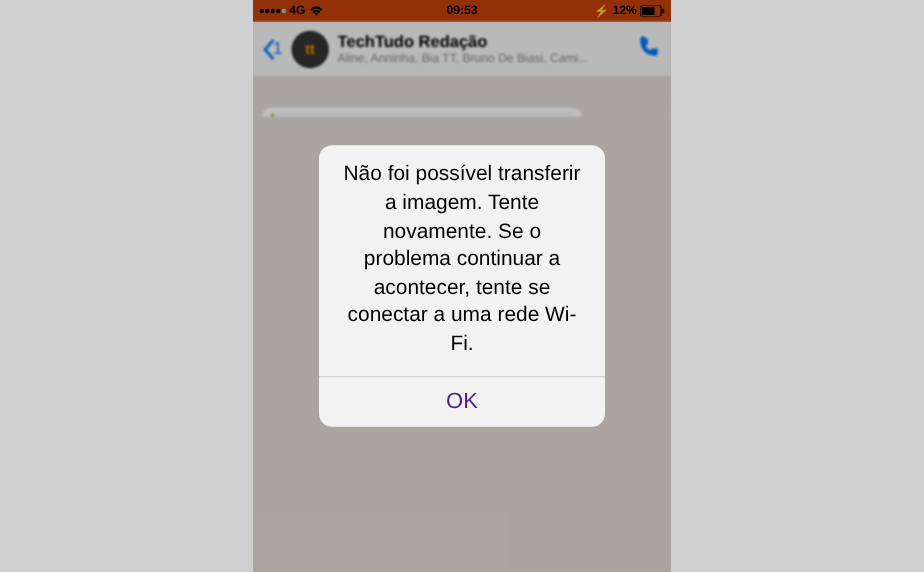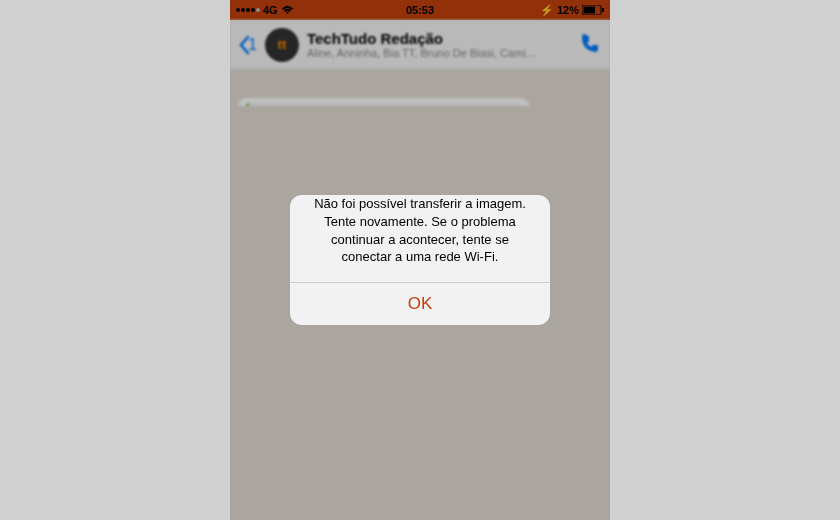--- a/index.html
+++ b/index.html
@@ -17,23 +17,23 @@
     .avatar { width: 34px; height: 34px; border-radius: 50%; background: #333; display: flex; align-items: center; justify-content: center; color: #ff8c00; font-size: 13px; font-weight: bold; }
     .header-text { flex: 1; overflow: hidden; }
     .chat-title { font-size: 15px; font-weight: 600; }
     .chat-sub { font-size: 11px; color: #888; white-space: nowrap; overflow: hidden; text-overflow: ellipsis; }
     .call-btn { color: #007aff; }
     .chat-body { position: absolute; top: 70px; bottom: 0; left: 0; right: 0; background: #e5ddd5; padding: 8px; overflow: hidden; filter: blur(0); }
     .bubble { background: #fff; border-radius: 8px; padding: 5px 8px 4px; margin-bottom: 5px; max-width: 80%; box-shadow: 0 1px 1px rgba(0,0,0,0.1); position: relative; }
     .reply-bar { border-left: 3px solid #8bc34a; background: #f5f5f5; padding: 3px 6px; border-radius: 4px; margin-bottom: 3px; font-size: 11px; }
     .modal-overlay { position: absolute; top: 0; left: 0; right: 0; bottom: 0; background: rgba(0,0,0,0.25); display: flex; align-items: center; justify-content: center; z-index: 10; }
     .alert { width: 260px; background: #f2f2f2; border-radius: 12px; overflow: hidden; }
-    .alert-body { padding: 0 16px 16px; text-align: center; font-size: 13px; font-weight: 500; line-height: 1.35; }
+    .alert-body { padding: 14px 16px 16px; text-align: center; font-size: 19px; font-weight: 500; line-height: 1.35; }
     .alert-buttons { border-top: 1px solid #ccc; }
-    .alert-ok { text-align: center; padding: 11px; color: #c2410c; font-size: 17px; }
+    .alert-ok { text-align: center; padding: 11px; color: #4c1d95; font-size: 20px; }
     .backdrop-blur { filter: blur(1px); }
   </style>
 </head>
 <body>
 
 <div class="phone">
 
   <div class="status-bar">
     <div class="status-left">
       <div class="dots">
@@ -41,21 +41,21 @@
           <div class="dot"></div>
           <div class="dot"></div>
           <div class="dot"></div>
           <div class="dot empty"></div>
       </div>
       <span>4G</span>
       <svg width="13" height="10" viewBox="0 0 13 10">
           <path d="M6.5 9 L5 7.5 Q6.5 6 8 7.5 Z M3 5.5 Q6.5 2 10 5.5 L8.5 7 Q6.5 5 4.5 7 Z M1 3.5 Q6.5 -2 12 3.5 L10.5 5 Q6.5 1 2.5 5 Z" fill="#000"></path>
         </svg>
     </div>
-    <div class="status-center">05:53</div>
+    <div class="status-center">09:53</div>
     <div class="status-right">
       <span>⚡</span>
       <span>12%</span>
       <svg width="22" height="10" viewBox="0 0 22 10">
           <rect x="0" y="0" width="19" height="10" rx="2" fill="none" stroke="#000"></rect>
           <rect x="1.5" y="1.5" width="11.5" height="7" fill="#000"></rect>
           <rect x="20" y="3" width="2" height="4" fill="#000"></rect>
         </svg>
     </div>
   </div>

